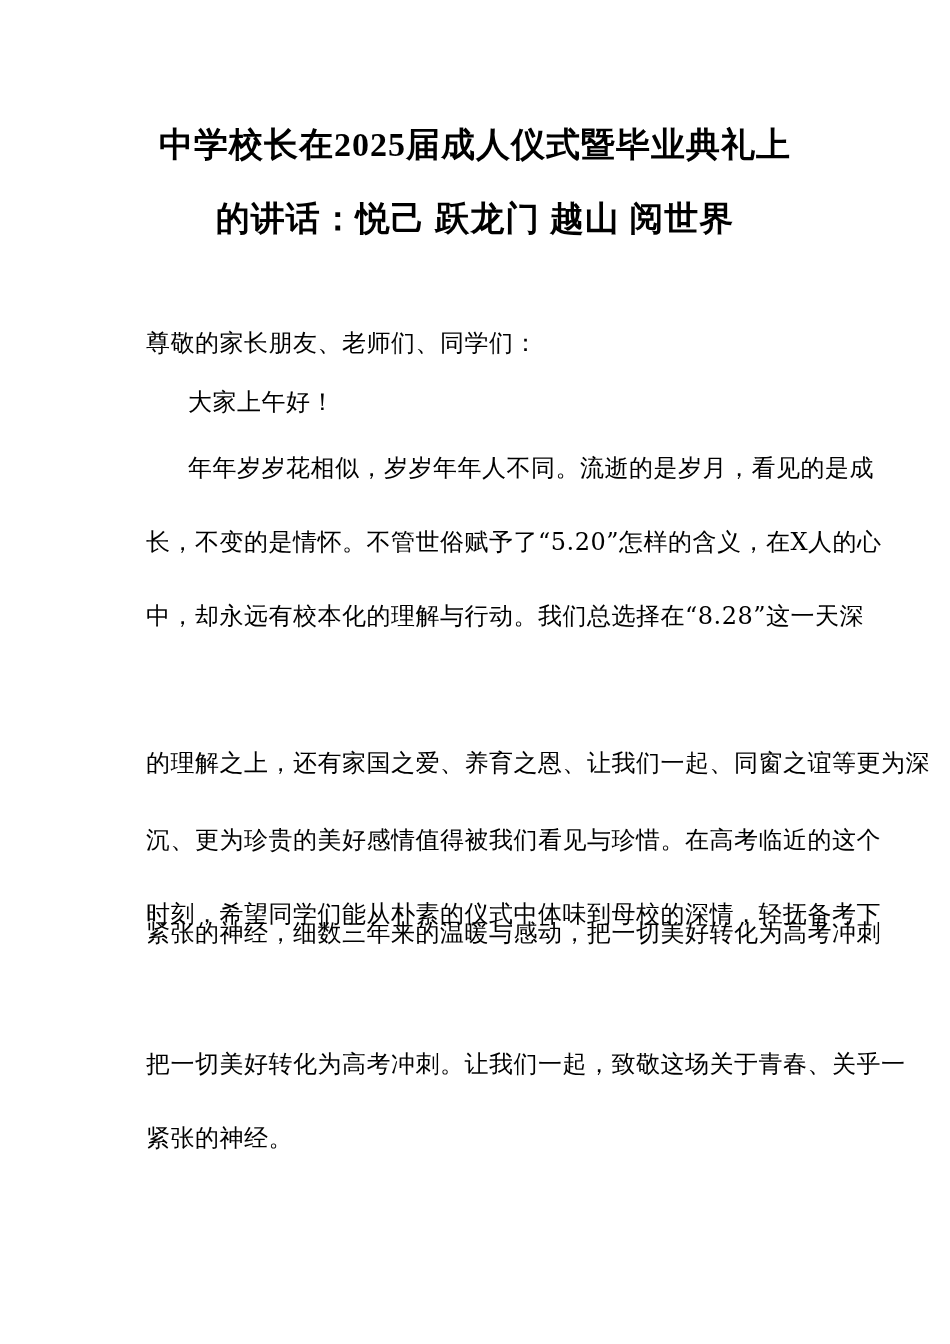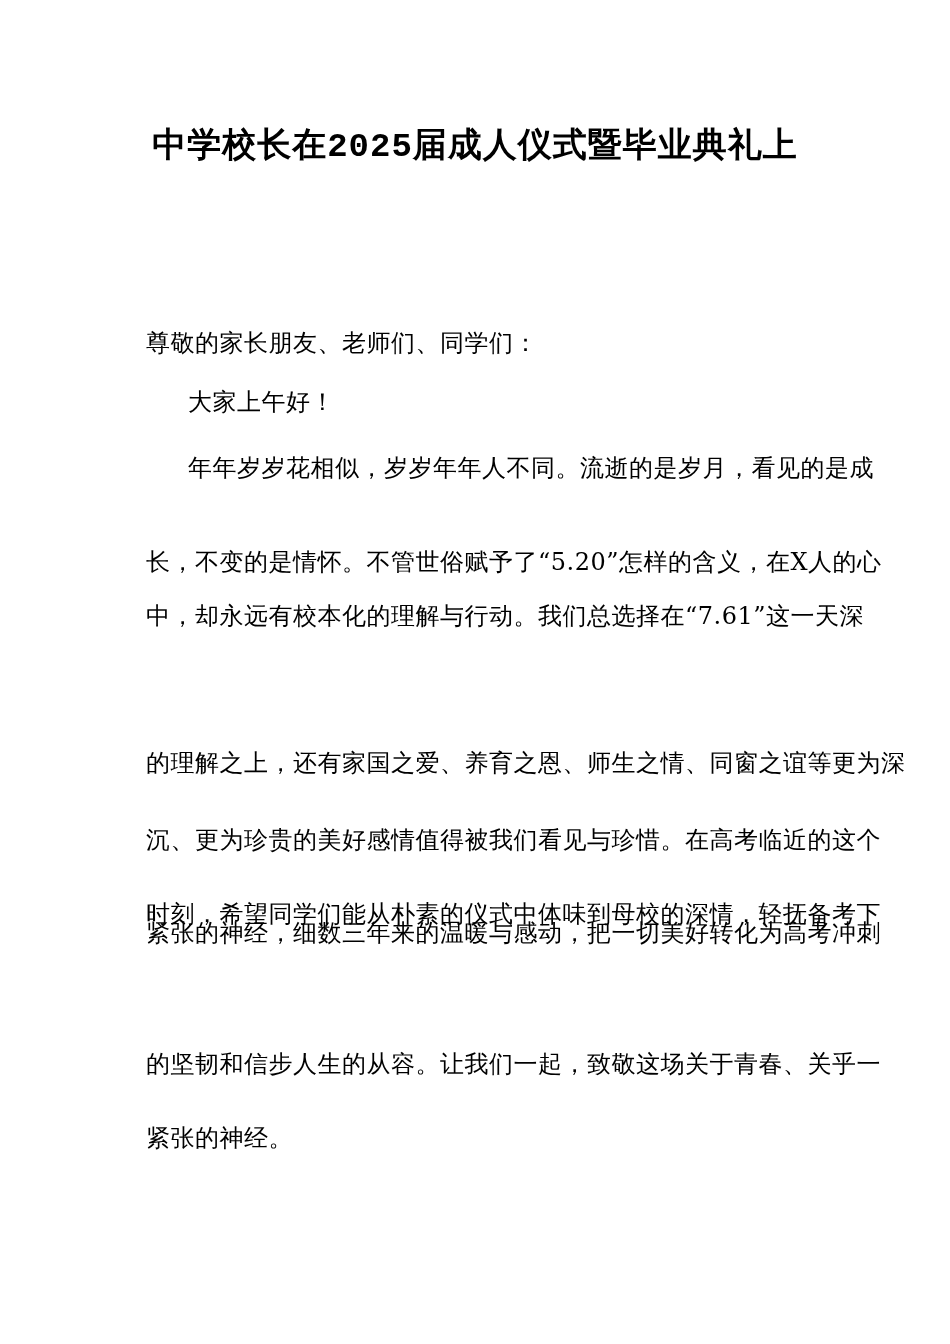--- a/index.html
+++ b/index.html
@@ -1,33 +1,34 @@
 <!DOCTYPE html>
 <html><head>
   <meta charset="utf-8">
   <style>
     html, body { margin: 0; padding: 0; background: #ffffff; }
     body { width: 950px; height: 1344px; position: relative; overflow: hidden; color: #000; }
     .page { position: absolute; left: 0; top: 0; width: 950px; height: 1344px; background: #fff; }
-    .title { position: absolute; left: 0; width: 950px; text-align: center; font-family: Liberation Mono, monospace; font-size: 34px; font-weight: bold; letter-spacing: 1px; white-space: nowrap; }
+    .title { position: absolute; left: 0; width: 950px; text-align: center; font-family: Liberation Serif, serif; font-size: 34px; font-weight: bold; letter-spacing: 1px; white-space: nowrap; }
     .t1 { top: 122px; }
     .t2 { top: 196px; }
     .line { position: absolute; left: 146px; width: 660px; font-family: "DejaVu Serif", serif; font-size: 24px; white-space: nowrap; letter-spacing: 0.5px; }
     .indent { left: 188px; width: 618px; }
   </style>
 </head>
 <body>
 
 <div class="page">
   <div class="title t1">中学校长在2025届成人仪式暨毕业典礼上</div>
+  <div class="title t2">的讲话：悦己 跃龙门 越山 阅世界</div>
 
   <div class="line" style="top:327px">尊敬的家长朋友、老师们、同学们：</div>
   <div class="line indent" style="top:386px">大家上午好！</div>
   <div class="line indent" style="top:452px">年年岁岁花相似，岁岁年年人不同。流逝的是岁月，看见的是成</div>
-  <div class="line" style="top:546px">长，不变的是情怀。不管世俗赋予了“5.20”怎样的含义，在X人的心</div>
-  <div class="line" style="top:600px">中，却永远有校本化的理解与行动。我们总选择在“7.61”这一天深</div>
-  <div class="line" style="top:747px">的理解之上，还有家国之爱、养育之恩、师生之情、同窗之谊等更为深</div>
+  <div class="line" style="top:526px">长，不变的是情怀。不管世俗赋予了“5.20”怎样的含义，在X人的心</div>
+  <div class="line" style="top:600px">中，却永远有校本化的理解与行动。我们总选择在“8.28”这一天深</div>
+  <div class="line" style="top:747px">的理解之上，还有家国之爱、养育之恩、让我们一起、同窗之谊等更为深</div>
   <div class="line" style="top:824px">沉、更为珍贵的美好感情值得被我们看见与珍惜。在高考临近的这个</div>
   <div class="line" style="top:898px">时刻，希望同学们能从朴素的仪式中体味到母校的深情，轻抚备考下</div>
   <div class="line" style="top:917px">紧张的神经，细数三年来的温暖与感动，把一切美好转化为高考冲刺</div>
-  <div class="line" style="top:1048px">的坚韧和信步人生的从容。让我们一起，致敬这场关于青春、关乎一</div>
+  <div class="line" style="top:1048px">把一切美好转化为高考冲刺。让我们一起，致敬这场关于青春、关乎一</div>
   <div class="line" style="top:1122px">紧张的神经。</div>
 </div>
 
 </body></html>

